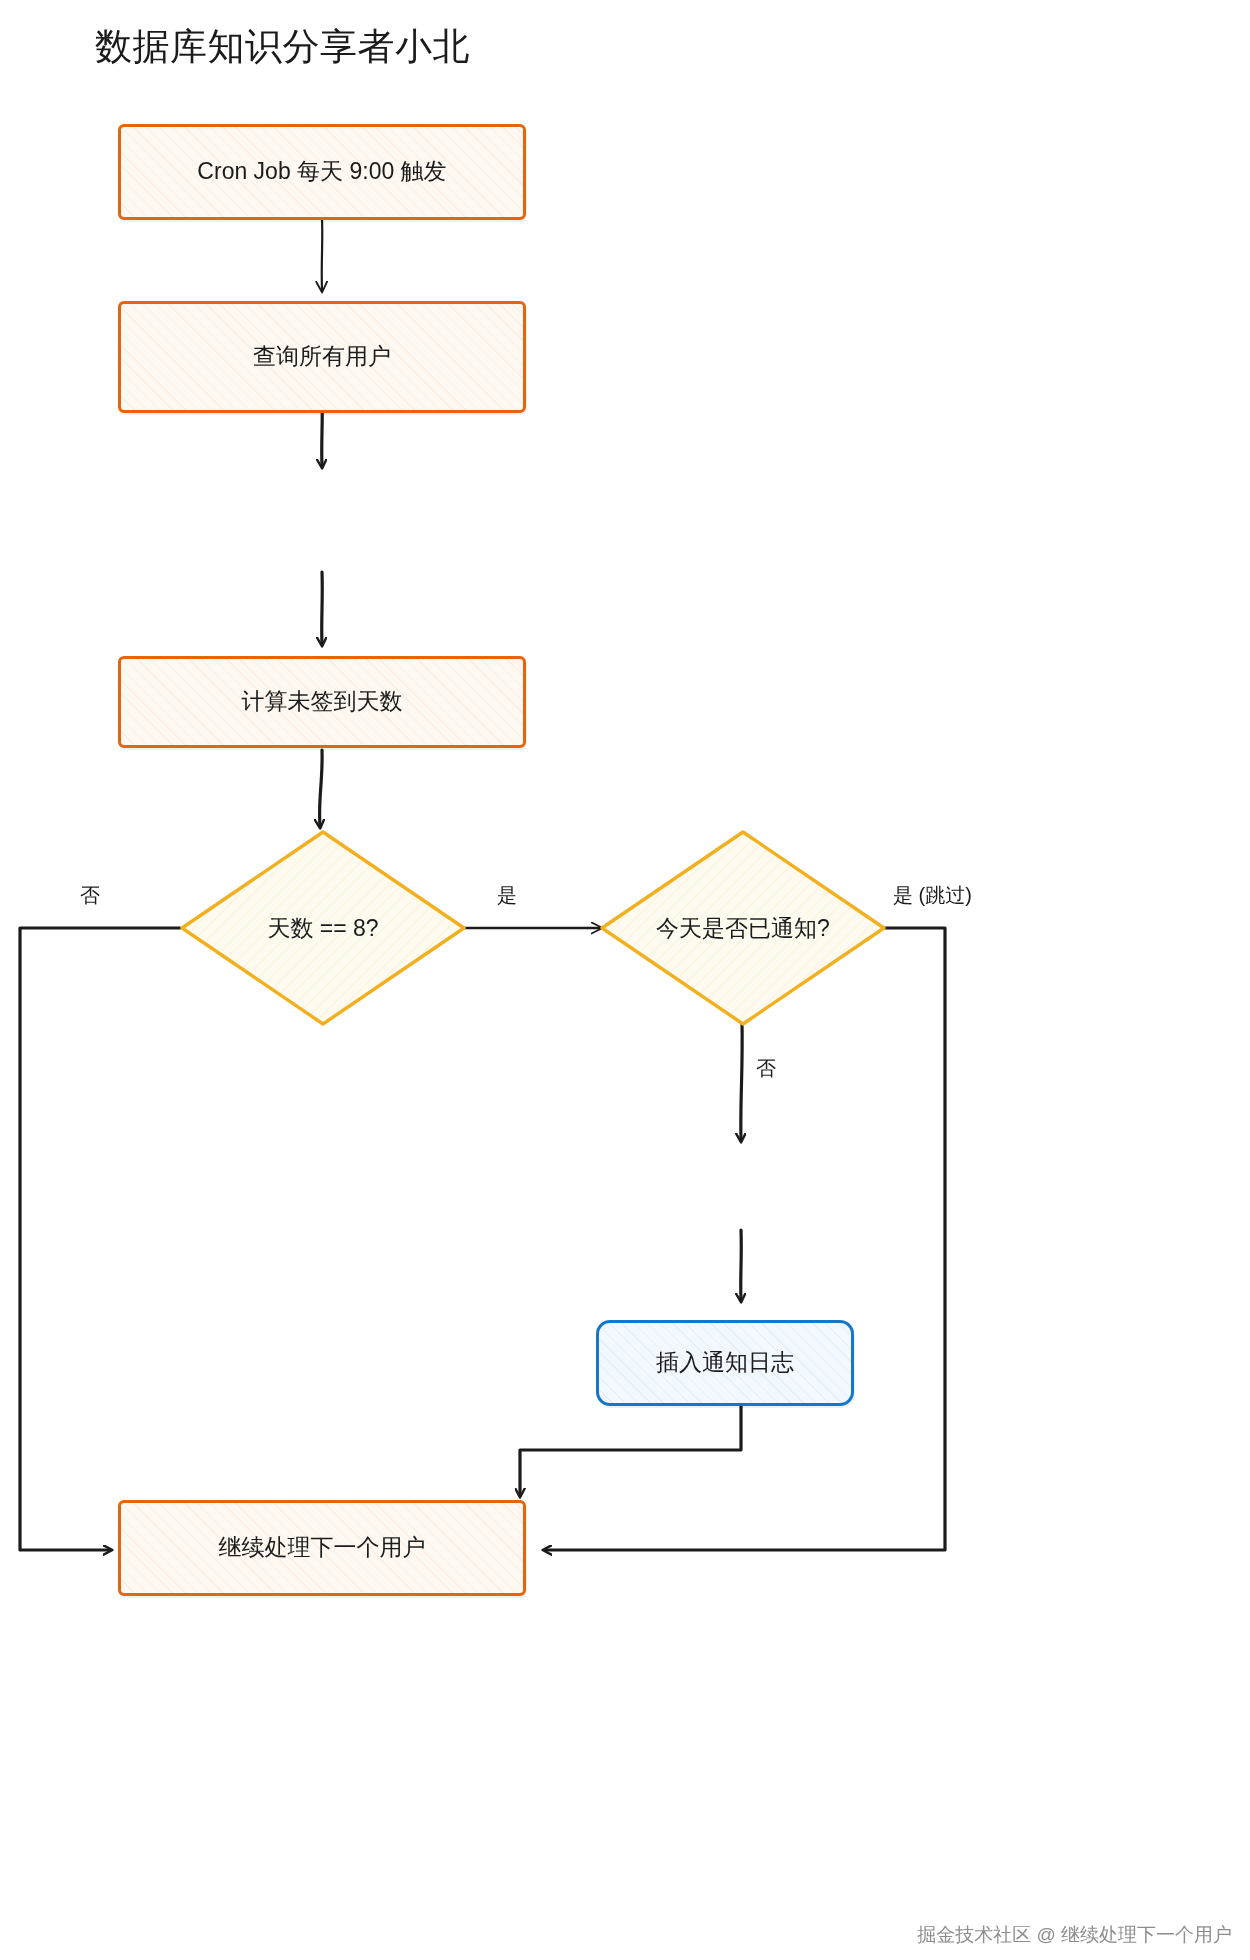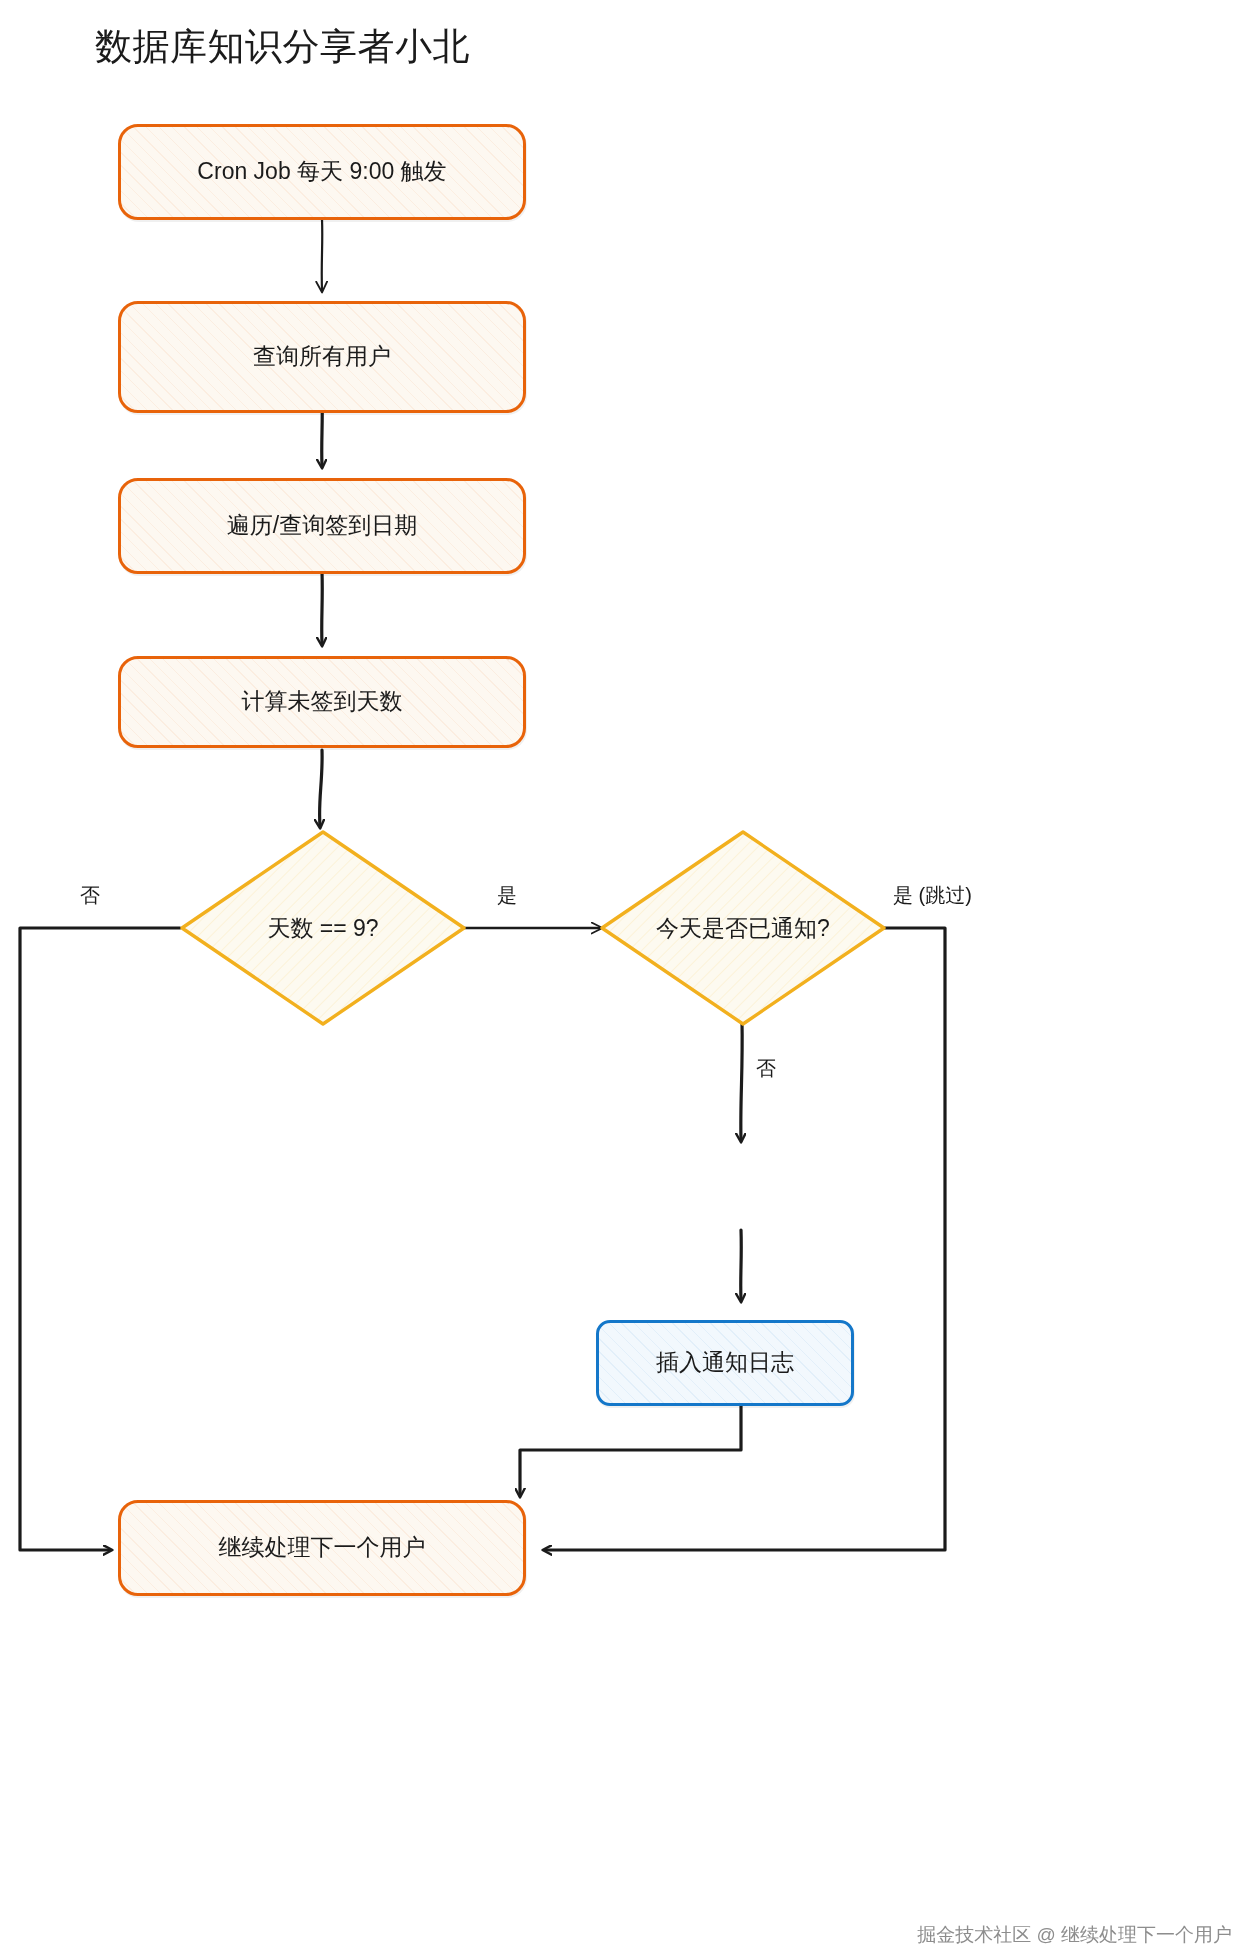--- a/index.html
+++ b/index.html
@@ -35,21 +35,21 @@
     display: flex;
     align-items: center;
     justify-content: center;
     text-align: center;
     font-size: 23px;
     color: #1b1b1b;
     line-height: 1.3;
   }
   .rect {
     border: 3px solid #e8630a;
-    border-radius: 20px;
+    border-radius: 6px;
     background-color: #fdf8f1;
     background-image: repeating-linear-gradient(
         45deg,
         rgba(232,99,10,0.07) 0px,
         rgba(232,99,10,0.07) 1px,
         rgba(0,0,0,0) 1px,
         rgba(0,0,0,0) 9px);
     box-shadow: 1px 2px 0 rgba(0,0,0,0.06);
   }
   .rect-blue {
@@ -142,39 +142,36 @@
   </svg>
 
   <div class="node rect" style="left:118px; top:124px; width:408px; height:96px;">
     <span>Cron Job 每天 9:00 触发</span>
   </div>
 
   <div class="node rect" style="left:118px; top:301px; width:408px; height:112px;">
     <span>查询所有用户</span>
   </div>
 
-  <div class="node rect" style="left:118px; top:478px; width:408px; height:96px;">
-    <span>遍历/查询签到日期</span>
-  </div>
 
   <div class="node rect" style="left:118px; top:656px; width:408px; height:92px;">
     <span>计算未签到天数</span>
   </div>
 
   <div class="diamond-wrap" style="left:178px; top:828px; width:290px; height:200px;">
     <svg width="290" height="200" viewBox="0 0 290 200">
       <defs>
         <pattern id="hatchY" patternUnits="userSpaceOnUse" width="9" height="9" patternTransform="rotate(45)">
           <rect width="9" height="9" fill="#fdfaf0"></rect>
           <line x1="0" y1="0" x2="0" y2="9" stroke="rgba(242,176,30,0.18)" stroke-width="1.3"></line>
         </pattern>
       </defs>
       <path d="M145,4 L286,100 L145,196 L4,100 Z" fill="url(#hatchY)" stroke="#f2b01e" stroke-width="3.4" stroke-linejoin="round"></path>
     </svg>
-    <div class="diamond-label">天数 == 9?</div>
+    <div class="diamond-label">天数 == 8?</div>
   </div>
 
   <div class="diamond-wrap" style="left:598px; top:828px; width:290px; height:200px;">
     <svg width="290" height="200" viewBox="0 0 290 200">
       <path d="M145,4 L286,100 L145,196 L4,100 Z" fill="url(#hatchY)" stroke="#f2b01e" stroke-width="3.4" stroke-linejoin="round"></path>
     </svg>
     <div class="diamond-label">今天是否已通知?</div>
   </div>
 
 

